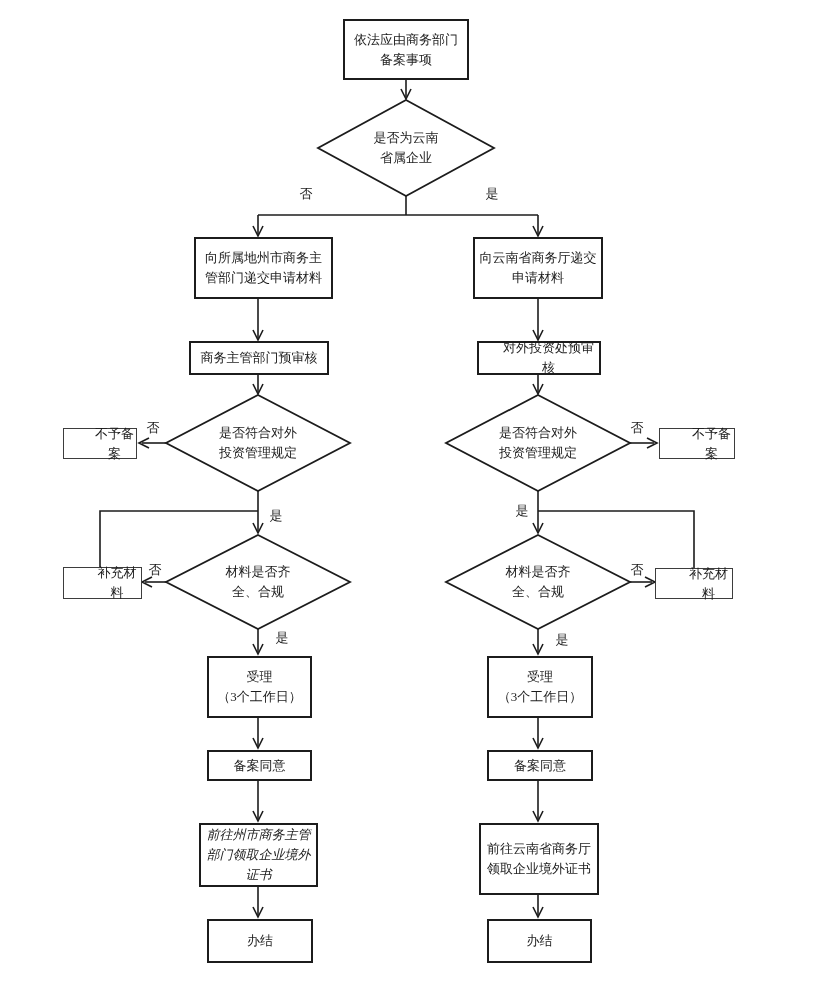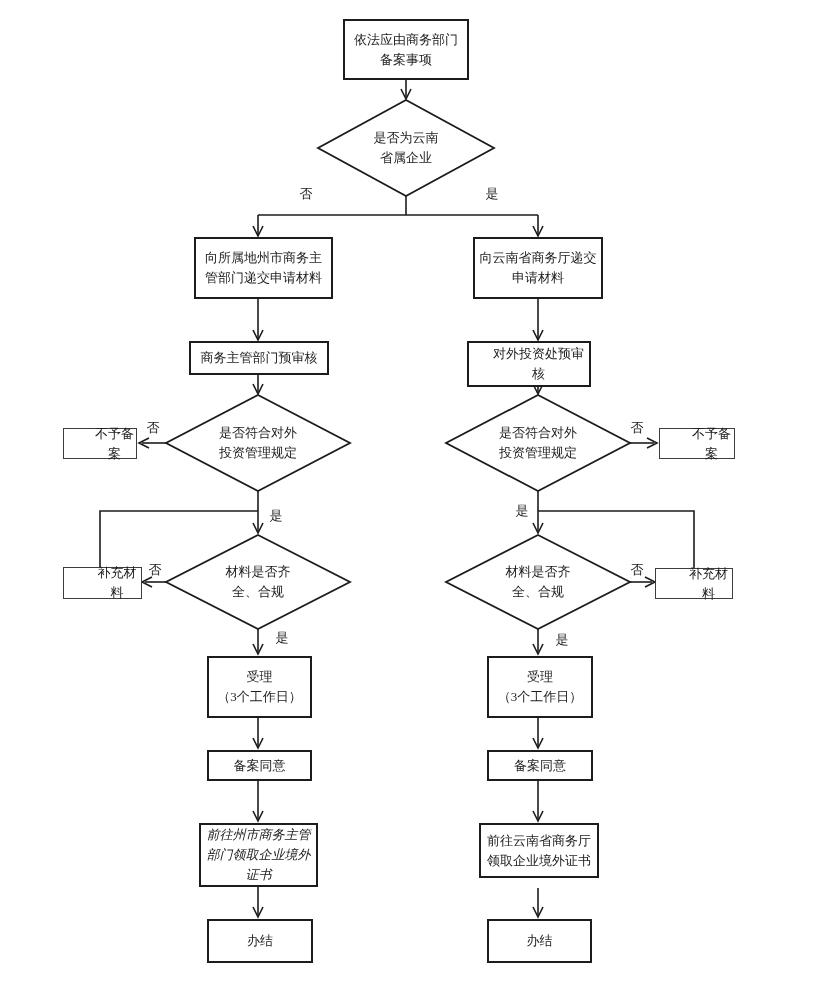--- a/index.html
+++ b/index.html
@@ -120,40 +120,40 @@
 
   <div class="node" style="left:343px; top:19px; width:126px; height:61px;">依法应由商务部门
 备案事项</div>
 
   <div class="node" style="left:194px; top:237px; width:139px; height:62px;">向所属地州市商务主
 管部门递交申请材料</div>
   <div class="node" style="left:473px; top:237px; width:130px; height:62px;">向云南省商务厅递交
 申请材料</div>
 
   <div class="node" style="left:189px; top:341px; width:140px; height:34px;">商务主管部门预审核</div>
-  <div class="node" style="left:467px; top:341px; width:124px; height:46px;padding-left:19px;">对外投资处预审核</div>
+  <div class="node" style="left:477px; top:341px; width:124px; height:34px;padding-left:19px;">对外投资处预审核</div>
 
   <div class="node thin" style="left:63px; top:428px; width:74px; height:31px;">不予备案</div>
   <div class="node thin" style="left:659px; top:428px; width:76px; height:31px;">不予备案</div>
 
   <div class="node thin" style="left:63px; top:567px; width:79px; height:32px;">补充材料</div>
   <div class="node thin" style="left:655px; top:568px; width:78px; height:31px;">补充材料</div>
 
   <div class="node" style="left:207px; top:656px; width:105px; height:62px;">受理
 （3个工作日）</div>
   <div class="node" style="left:487px; top:656px; width:106px; height:62px;">受理
 （3个工作日）</div>
 
   <div class="node" style="left:207px; top:750px; width:105px; height:31px;">备案同意</div>
   <div class="node" style="left:487px; top:750px; width:106px; height:31px;">备案同意</div>
 
   <div class="node" style="left:199px; top:823px; width:119px; height:64px;font-style:italic;">前往州市商务主管
 部门领取企业境外
 证书</div>
-  <div class="node" style="left:479px; top:823px; width:120px; height:55px;">前往云南省商务厅
+  <div class="node" style="left:479px; top:823px; width:120px; height:72px;">前往云南省商务厅
 领取企业境外证书</div>
 
   <div class="node" style="left:207px; top:919px; width:106px; height:44px;">办结</div>
   <div class="node" style="left:487px; top:919px; width:105px; height:44px;">办结</div>
 
   <div class="dtext" style="left:346px; top:128px; width:120px; height:40px;">是否为云南
 省属企业</div>
   <div class="dtext" style="left:198px; top:423px; width:120px; height:40px;">是否符合对外
 投资管理规定</div>
   <div class="dtext" style="left:478px; top:423px; width:120px; height:40px;">是否符合对外

